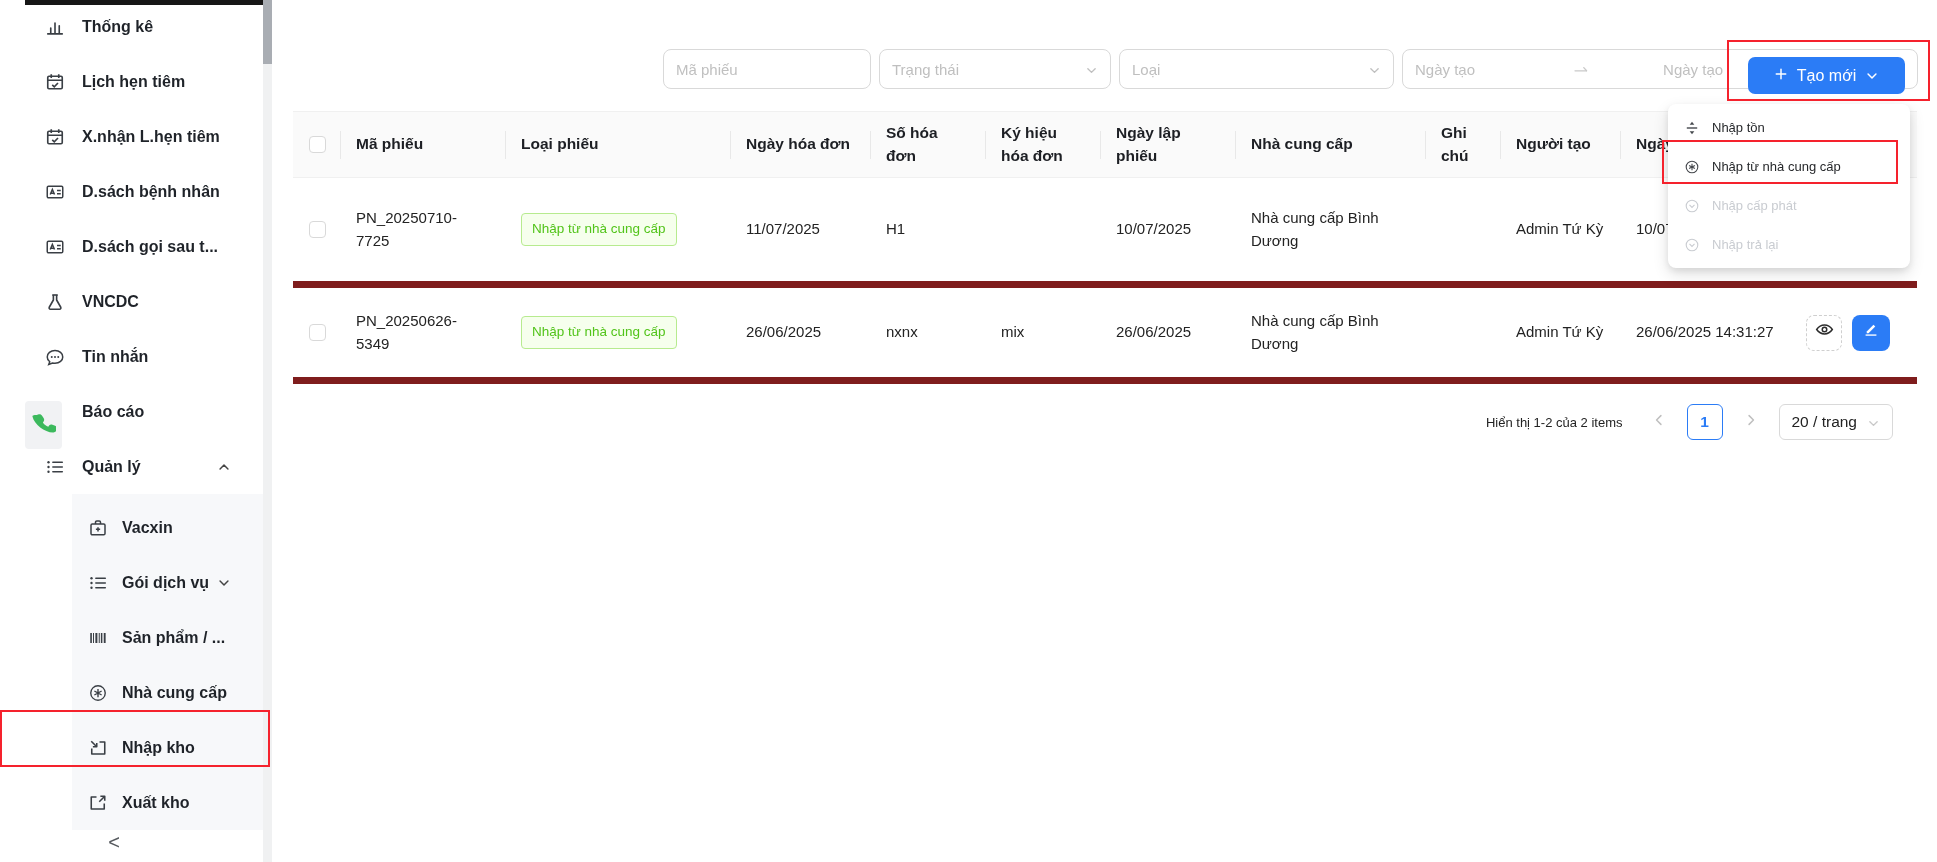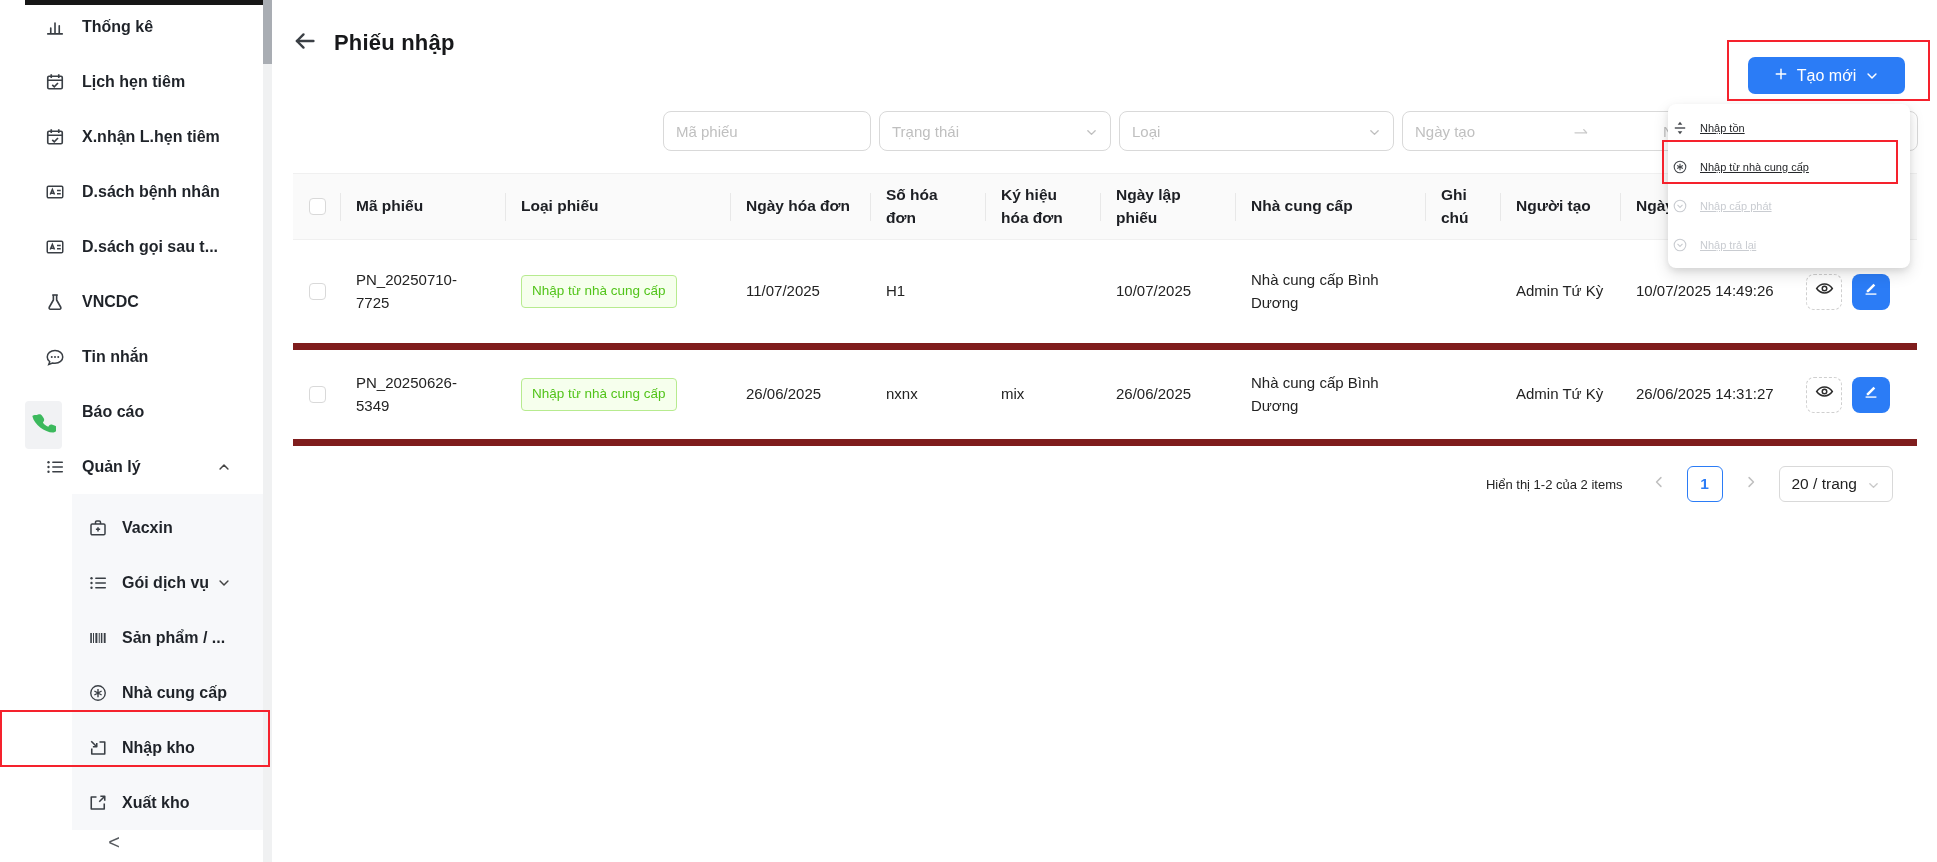--- a/index.html
+++ b/index.html
@@ -69,21 +69,21 @@
   .pg-summary { font-size:13px; color:#232323; margin-right:8px; }
   .pg-arrow { width:28px; height:28px; display:flex; align-items:center; justify-content:center; color:#bfbfbf; cursor:pointer; }
   .pg-arrow svg { width:14px; height:14px; }
   .pg-page { width:36px; height:36px; border:1px solid #2b7cf6; border-radius:6px; color:#2b7cf6; font-weight:600; font-size:15.5px; display:flex; align-items:center; justify-content:center; cursor:pointer; background:#fff; }
   .pg-size { height:36px; border:1px solid #d9d9d9; border-radius:6px; background:#fff; display:flex; align-items:center; gap:10px; padding:0 12px; font-size:15.5px; color:#232323; cursor:pointer; }
   .pg-size .chev { color:#c9c9c9; }
   
   .create-btn { position:absolute; left:1748px; top:57px; width:157px; height:37px; background:#2b7cf6; border:none; border-radius:7px; color:#fff; display:flex; align-items:center; justify-content:center; gap:9px; font-size:16px; font-family:inherit; cursor:pointer; z-index:12; }
   .create-btn svg { width:14px; height:14px; }
   .dropdown { position:absolute; left:1668px; top:104px; width:242px; background:#fff; border-radius:8px; box-shadow:0 6px 16px rgba(0,0,0,.12), 0 3px 6px rgba(0,0,0,.08); padding:4px 0; z-index:10; }
-  .dd-item { height:39px; display:flex; align-items:center; gap:12px; padding:0 4px; font-size:11px; color:#26282b; cursor:pointer;text-decoration:underline; }
+  .dd-item { height:39px; display:flex; align-items:center; gap:12px; padding:0 16px; font-size:13px; color:#26282b; cursor:pointer; }
   .dd-item .dd-icon { width:16px; height:16px; color:#45484d; display:flex; align-items:center; flex:0 0 auto; }
   .dd-item.disabled { color:#c9ccd1; cursor:not-allowed; }
   .dd-item.disabled .dd-icon { color:#c9ccd1; }
   
   .anno { position:absolute; border:2px solid #f5222d; background:transparent; z-index:30; pointer-events:none; }
   .anno-sidebar { left:0; top:710px; width:270px; height:57px; }
   .anno-create { left:1727px; top:40px; width:203px; height:61px; }
   .anno-dd { left:1662px; top:140px; width:236px; height:44px; }
 </style>
 </head>
@@ -294,31 +294,20 @@
 <div class="top-strip"></div>
 <div class="scroll-track"></div>
 <div class="scroll-thumb"></div>
 <div class="phone-widget">
   <span><svg viewBox="0 0 16 16" width="100%" height="100%" xmlns="http://www.w3.org/2000/svg">
         <path fill="#3cb95d" d="M4.9 1.9c.9-.3 1.9.1 2.4 1l.9 1.7c.4.8.3 1.7-.3 2.3l-.6.6c.7 1.5 1.8 2.6 3.2 3.3l.6-.6c.6-.6 1.5-.7 2.3-.3l1.7.9c.9.5 1.3 1.5 1 2.4-.4 1.2-1.5 2-2.7 1.9C7.9 14.6 1.4 8.1 1 2.6 1 1.4 3.7 2.3 4.9 1.9z" transform="rotate(-8 8 8)"></path>
       </svg></span>
 </div>
 
 <div class="main">
-  <div class="page-header">
-    <span class="back-btn">
-        <span><svg viewBox="0 0 16 16" width="100%" height="100%" xmlns="http://www.w3.org/2000/svg">
-            <g fill="none" stroke="currentColor" stroke-width="1.6" stroke-linecap="round" stroke-linejoin="round">
-              <path d="M13.6 8H2.6"></path>
-              <path d="M7 3.6L2.6 8 7 12.4"></path>
-            </g>
-          </svg></span>
-      </span>
-    <span class="page-title">Phiếu nhập</span>
-  </div>
 
   <div class="filters">
     <div class="f-box f-input">
       <input type="text" placeholder="Mã phiếu" style="">
     </div>
     <div class="f-box f-select f-sel-1">
       <span>Trạng thái</span>
       <span class="chev"><svg viewBox="0 0 16 16" width="100%" height="100%" xmlns="http://www.w3.org/2000/svg">
             <path fill="none" stroke="currentColor" stroke-width="1.7" stroke-linecap="round" stroke-linejoin="round" d="M3.5 5.8L8 10.3l4.5-4.5"></path>
           </svg></span>

